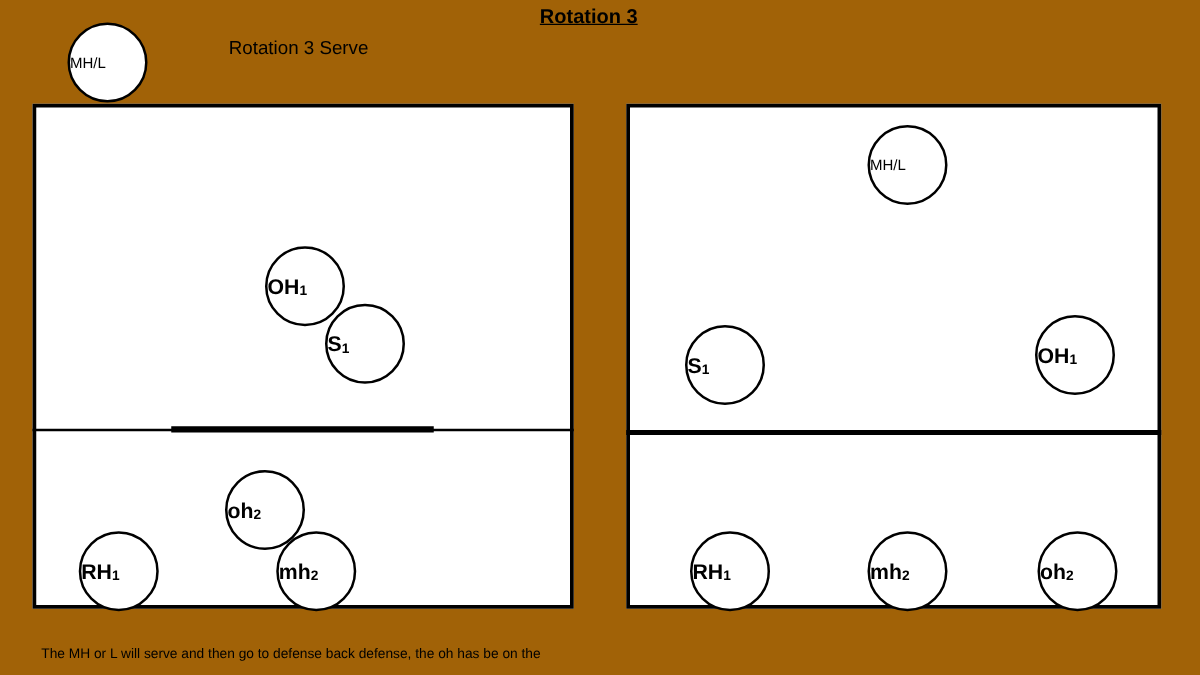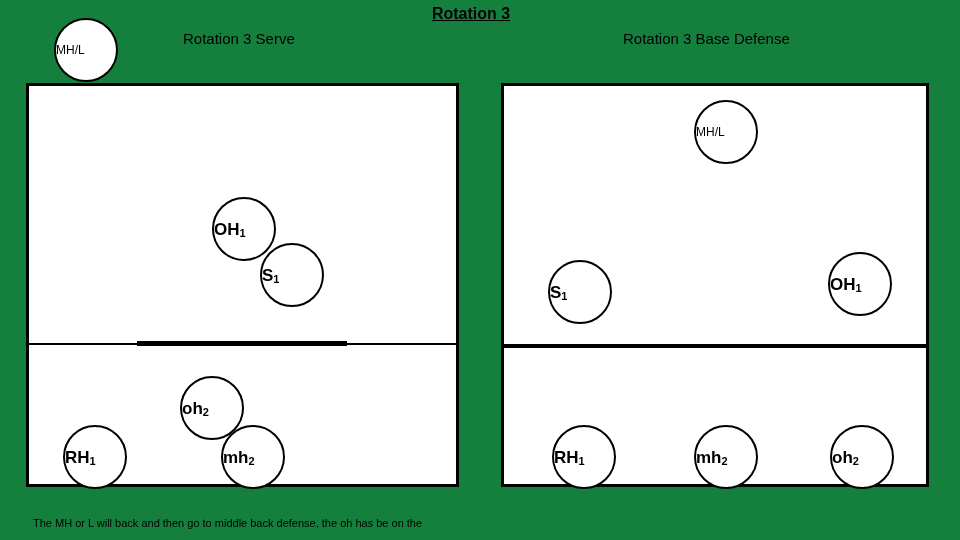--- a/index.html
+++ b/index.html
@@ -4,21 +4,21 @@
 <style>
   html, body {
     margin: 0;
     padding: 0;
     background: #ffffff;
   }
   #slide {
     position: relative;
     width: 960px;
     height: 540px;
-    background: #15803d;
+    background: #a16207;
     font-family: "Liberation Sans", sans-serif;
     color: #000000;
     overflow: hidden;
   }
   .title {
     position: absolute;
     left: 391px;
     top: 5px;
     width: 160px;
     text-align: center;
@@ -85,21 +85,20 @@
   }
 </style>
 </head>
 <body>
 
 <div id="slide">
 
   <div class="title">Rotation 3</div>
 
   <div class="section-heading heading-serve">Rotation 3 Serve</div>
-  <div class="section-heading heading-base">Rotation 3 Base Defense</div>
 
   <div class="player small-label" style="left:54px; top:18px;">
     <span>MH/L</span>
       <span class="sub"></span>
   </div>
 
   <div class="court court-serve"></div>
   <div class="hline attack-thin"></div>
   <div class="hline attack-thick"></div>
 
@@ -146,18 +145,18 @@
   <div class="player" style="left:694px; top:425px;">
     <span>mh</span>
       <span class="sub">2</span>
   </div>
   <div class="player" style="left:830px; top:425px;">
     <span>oh</span>
       <span class="sub">2</span>
   </div>
 
   <div class="caption">
-    <div>The MH or L will back and then go to middle back defense, the oh has be on the</div>
+    <div>The MH or L will serve and then go to defense back defense, the oh has be on the</div>
     
     
   </div>
 
 </div>
 
 </body></html>

